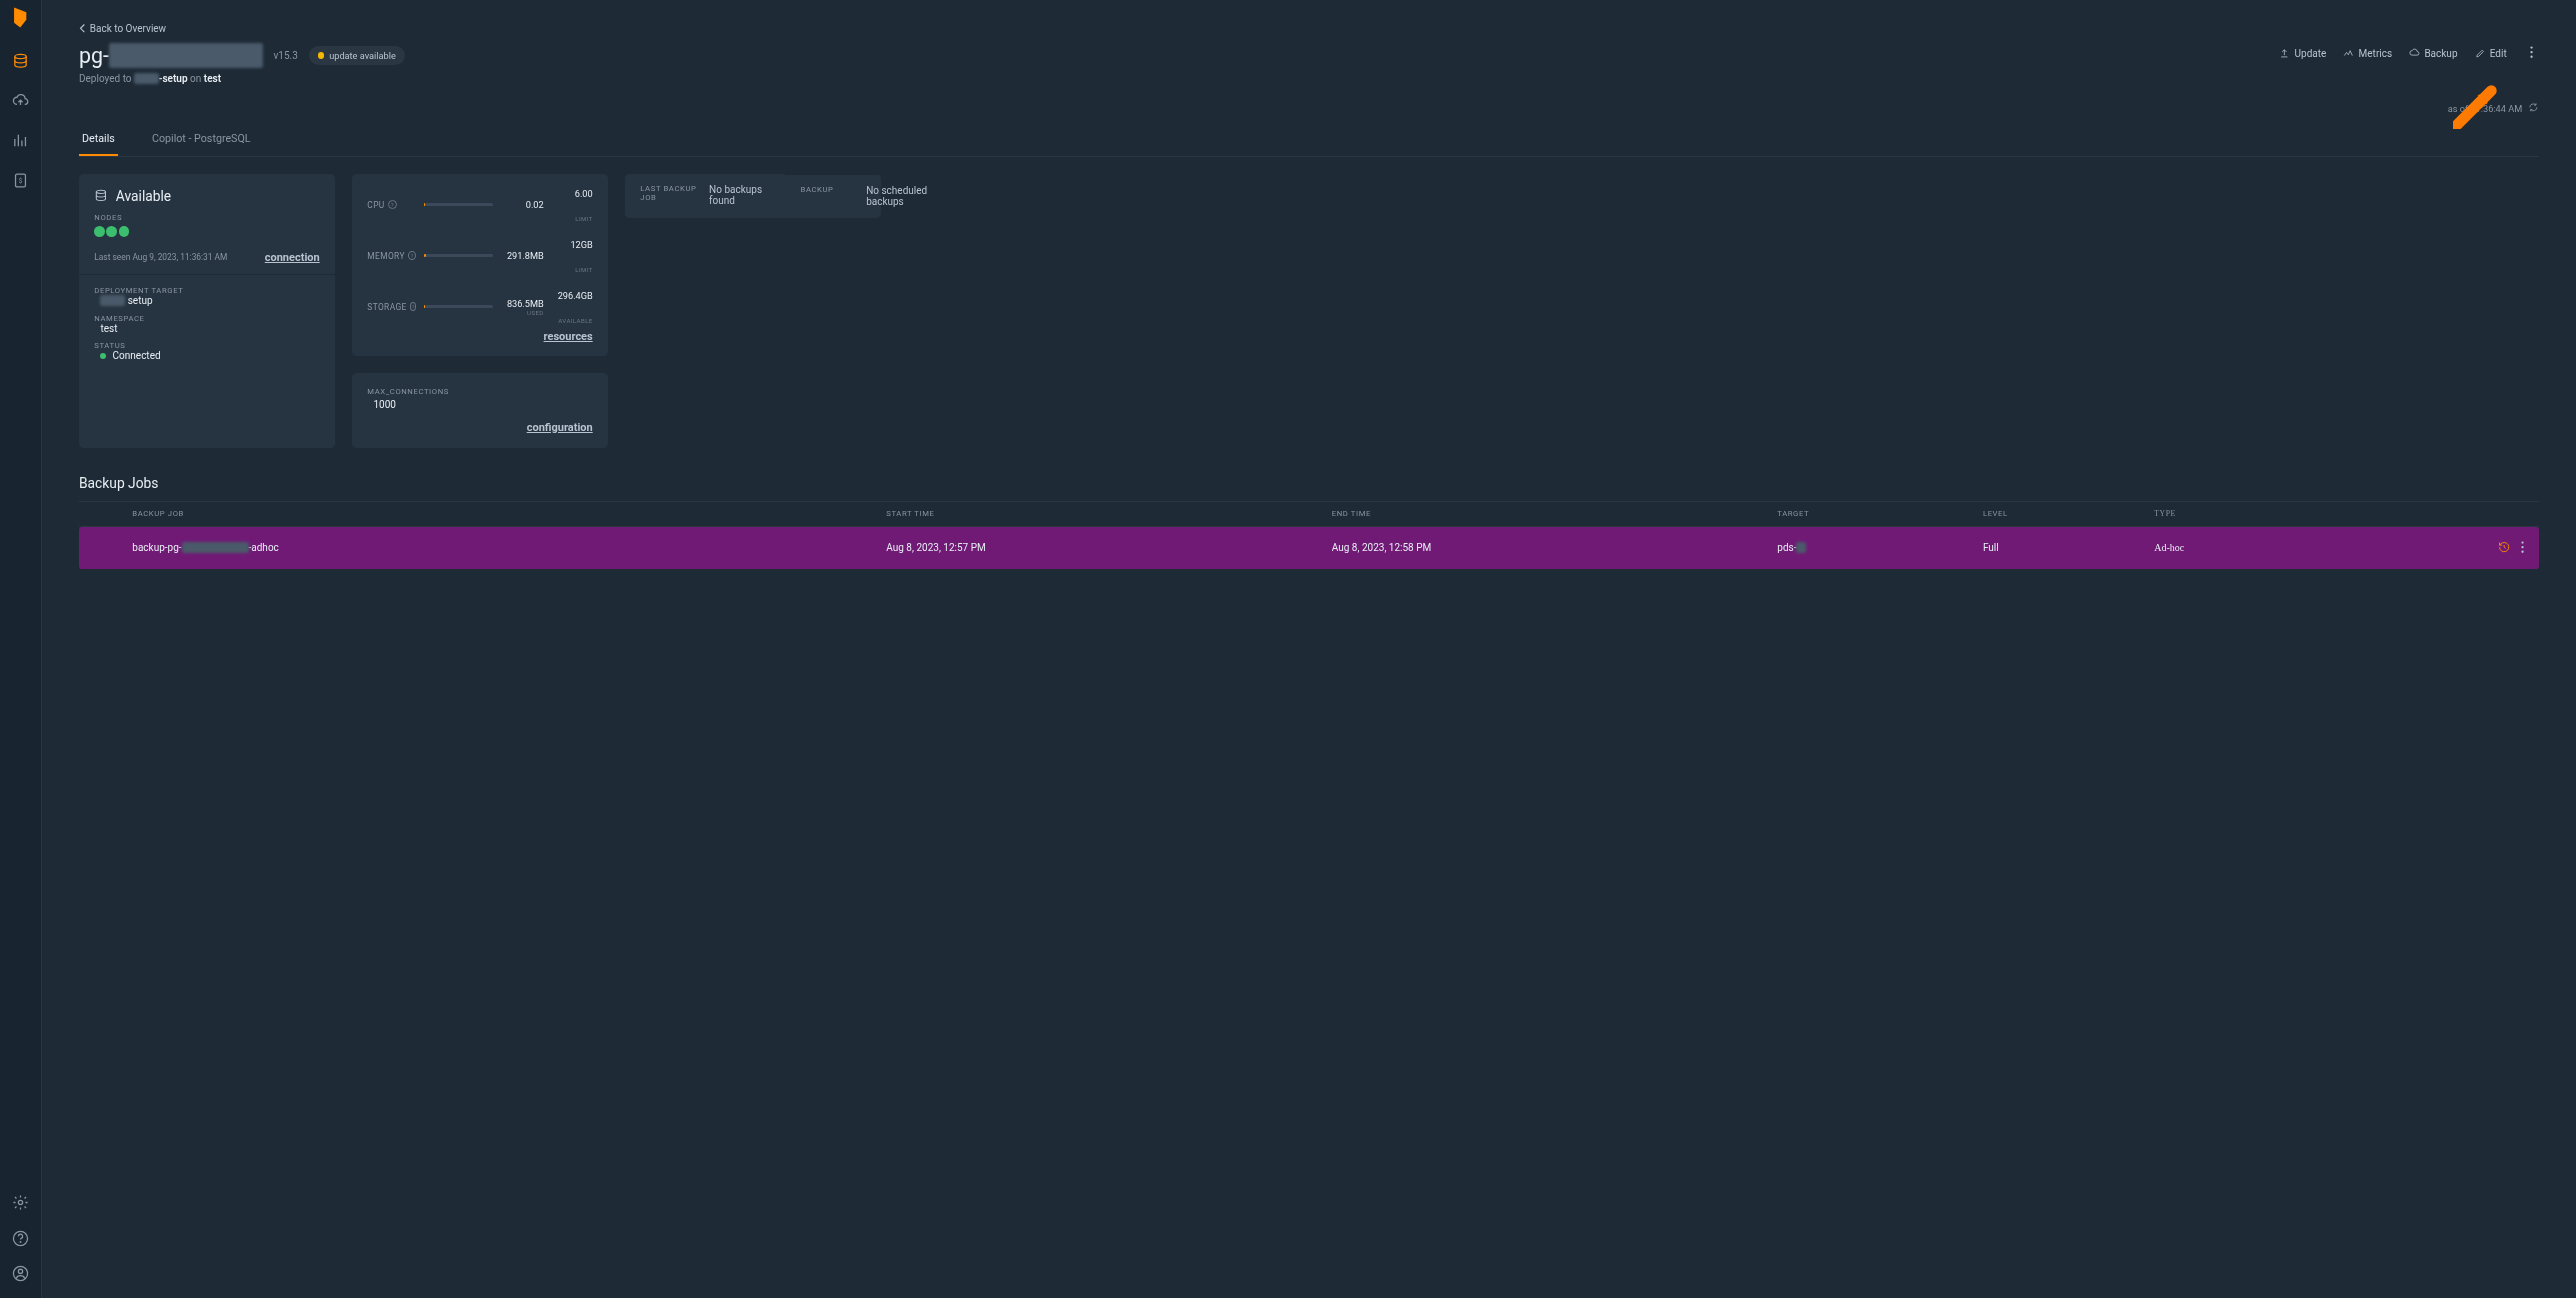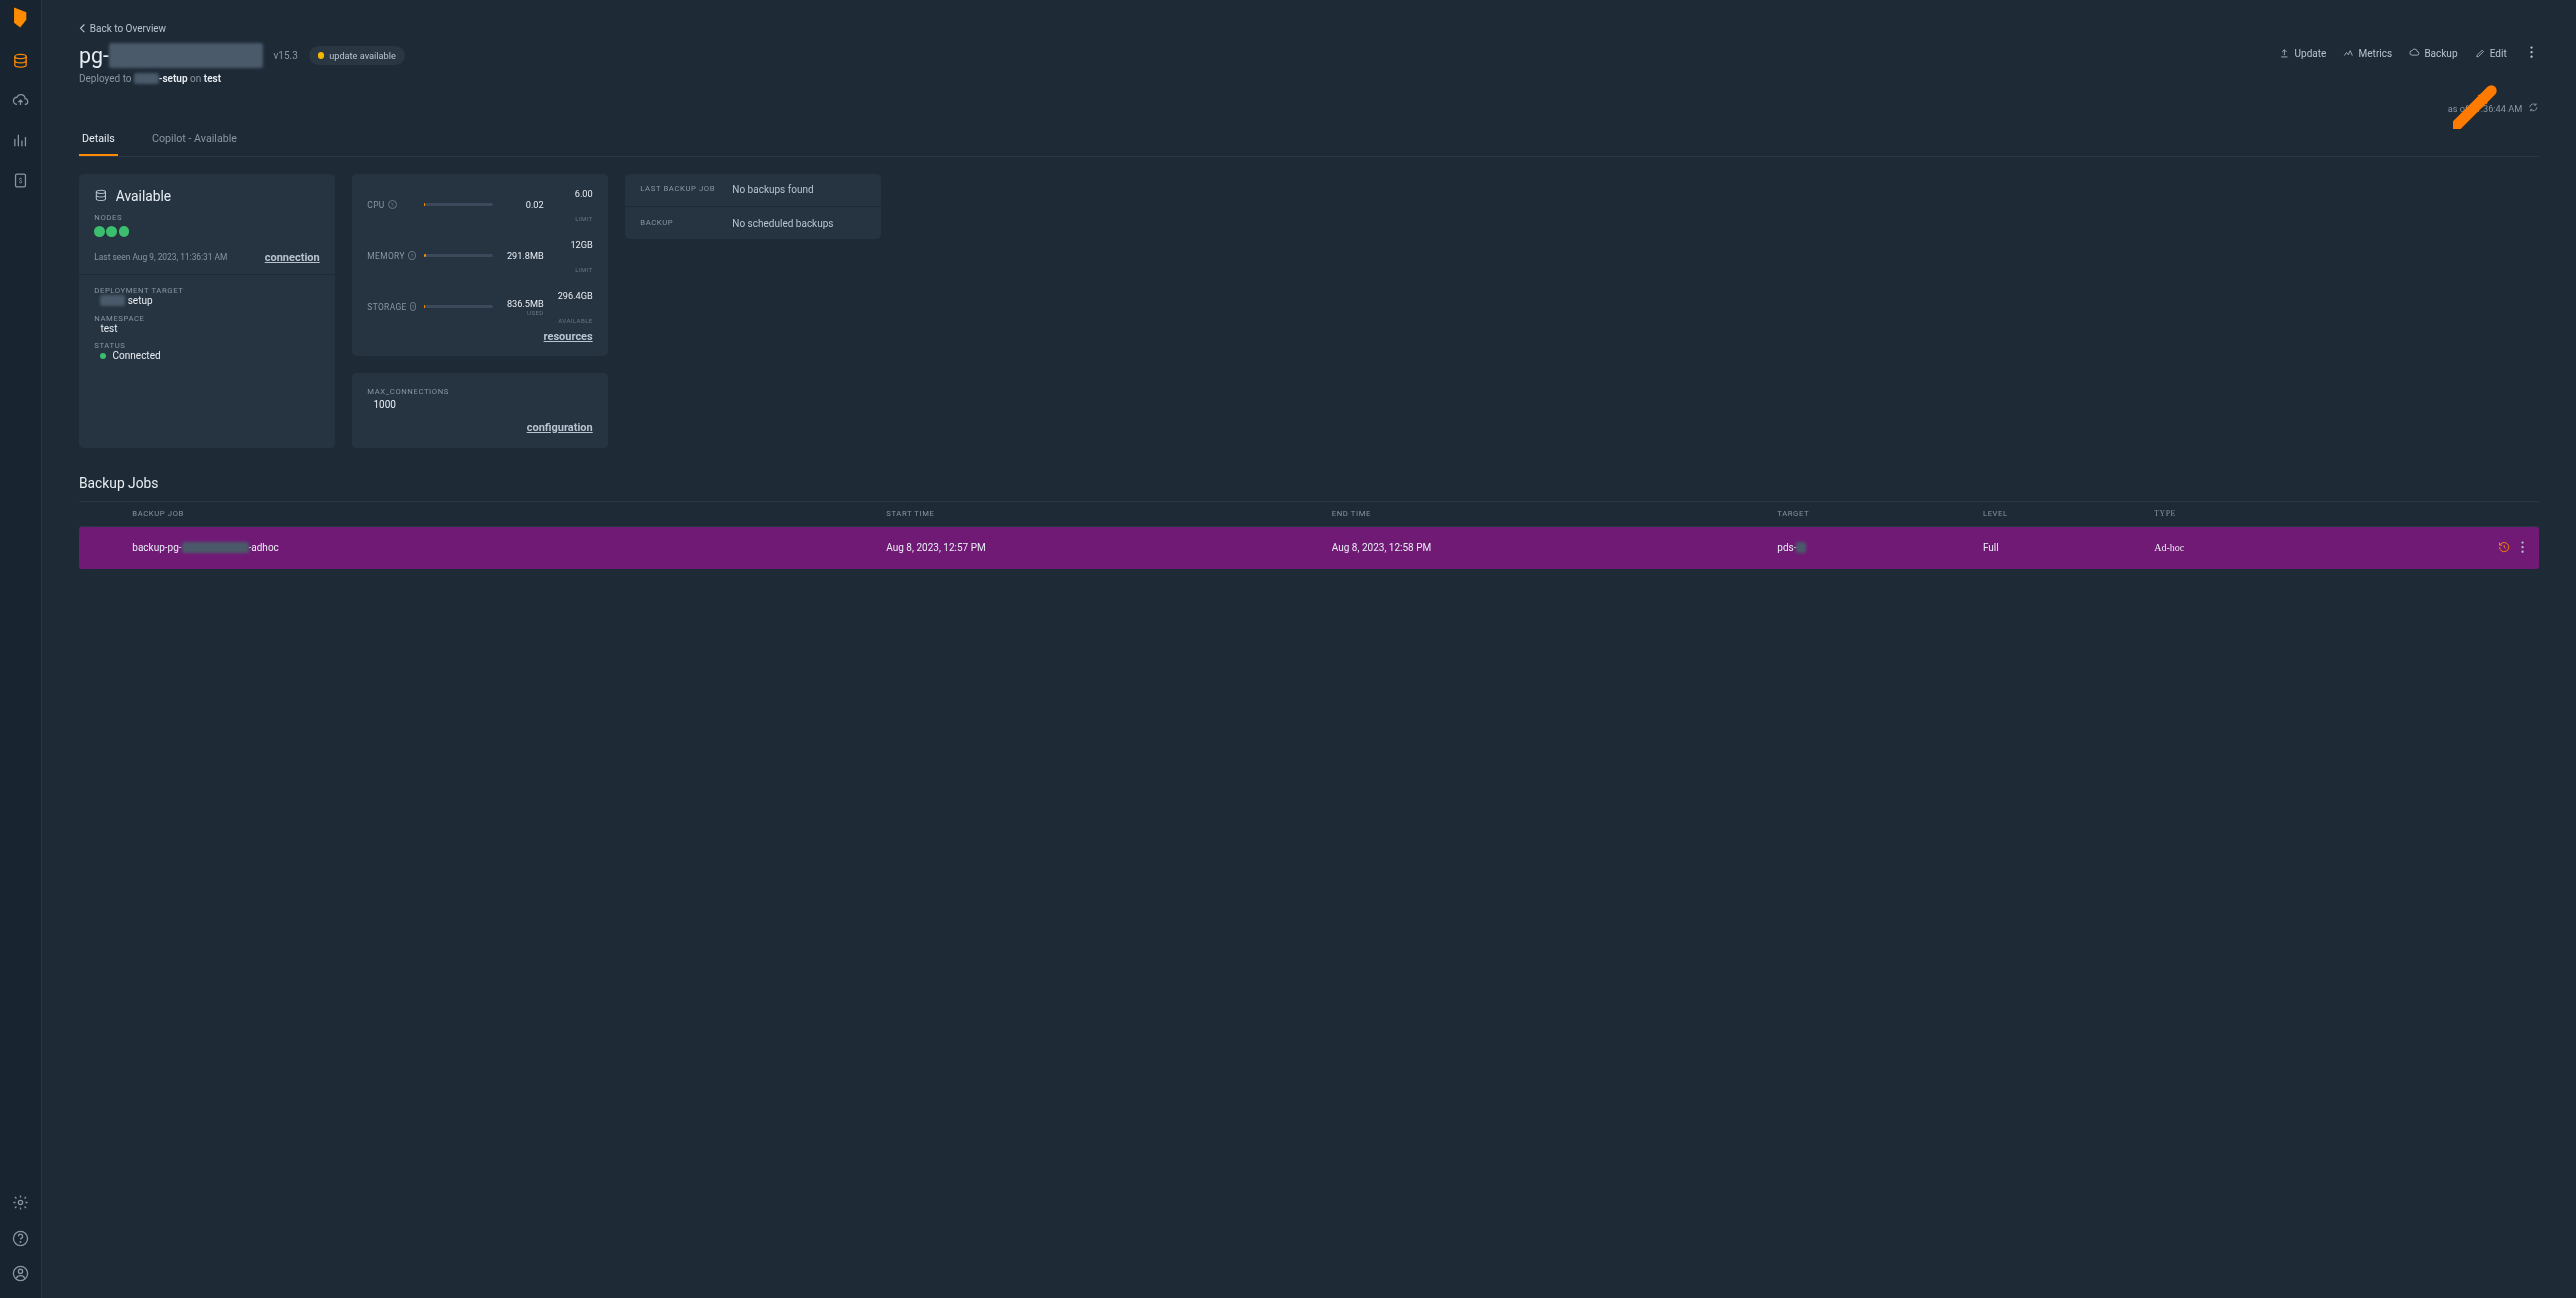--- a/index.html
+++ b/index.html
@@ -58,21 +58,21 @@
 
 .tabs { display: flex; gap: 31px; border-bottom: 0.8px solid #2a3642; margin-top: 7.7px; }
 .tab { padding: 9.2px 3.1px; font-size: 10.7px; color: #8a96a3; cursor: pointer; border-bottom: 2.3px solid transparent; }
 .tab.active { color: #e8eef4; border-bottom-color: #ff8c00; }
 
 
 .cards { display: flex; gap: 17px; margin-top: 17px; }
 .card { background: #263340; border-radius: 4.6px; padding: 13.8px 15.3px; }
 .card-a { width: 256px; display: flex; flex-direction: column; }
 .card-b { width: 256px; display: flex; flex-direction: column; }
-.card-c { width: 256px; display: flex; flex-direction: column; padding: 0; }
+.card-c { width: 256px; display: flex; padding: 0; }
 
 .status-header { display: flex; align-items: center; gap: 7.7px; margin-bottom: 9.2px; }
 .status-header svg { stroke: #b8c4cf; }
 .status-text { font-size: 13.8px; color: #e8eef4; }
 
 .label-sm { font-size: 7.7px; letter-spacing: 0.6px; color: #8a96a3; text-transform: uppercase; }
 .node-dots { display: flex; gap: 1.5px; margin: 4.6px 0 13.8px 0; }
 .node-dot { width: 10.7px; height: 10.7px; border-radius: 50%; background: #3bbf6e; }
 
 .row-between { display: flex; justify-content: space-between; align-items: center; }
@@ -265,21 +265,21 @@
       <span>
         <svg width="10.7" height="10.7" viewBox="0 0 24 24" fill="none" stroke-width="2">
             <path d="M4 12a8 8 0 0 1 14-5M20 12a8 8 0 0 1-14 5M18 3v4h-4M6 21v-4h4"></path>
           </svg>
       </span>
     </div>
 
     
     <div class="tabs">
       <div class="tab active">Details</div>
-      <div class="tab">Copilot - Available</div>
+      <div class="tab">Copilot - PostgreSQL</div>
     </div>
 
     
     <div class="cards">
 
       <div class="card card-a">
         <div class="status-header">
           <svg width="13.8" height="13.8" viewBox="0 0 24 24" fill="none" stroke-width="1.8">
               <ellipse cx="12" cy="5" rx="8" ry="3"></ellipse>
               <path d="M4 5v6c0 1.7 3.6 3 8 3s8-1.3 8-3V5"></path>

